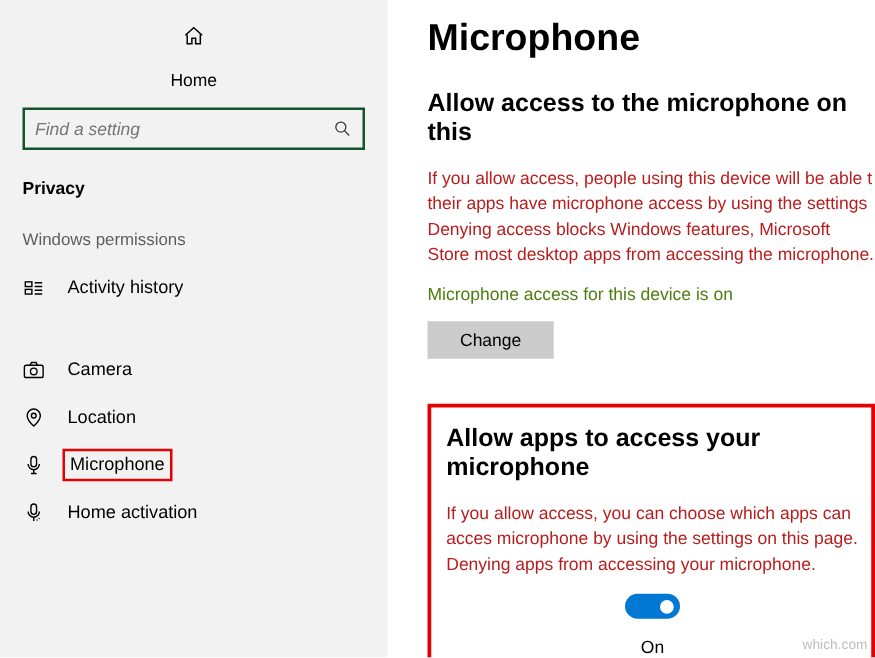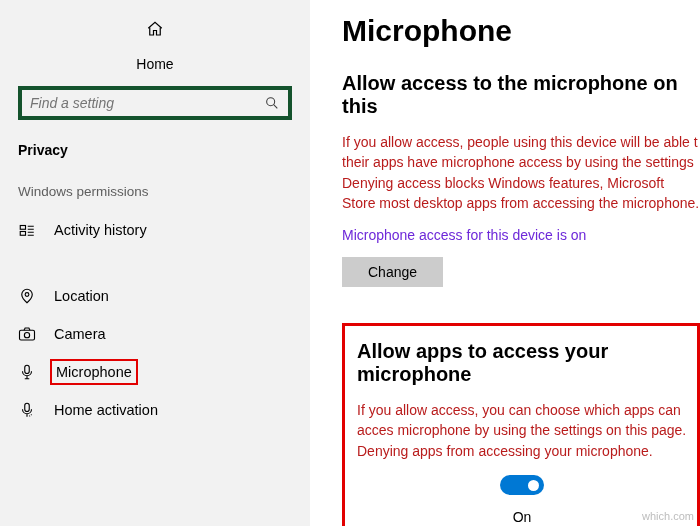--- a/index.html
+++ b/index.html
@@ -26,21 +26,21 @@
     gap: 18px;
     padding: 6px 18px 14px 18px;
     flex-direction: column;
   }
   .home-row .icon { width: 18px; display:flex; }
   .home-row .label { font-size: 14px; }
   .search-wrap { padding: 0 18px 22px 18px; }
   .search {
     display: flex;
     align-items: center;
-    border: 4px solid #14532d;
+    border: 2px solid #14532d;
     height: 34px;
     padding: 0 8px;
     background: #fff0;
     justify-content: space-between;
     gap: 44px;
   }
   .search input {
     border: none;
     background: transparent;
     outline: none;
@@ -69,21 +69,21 @@
   .nav-item.highlight .label { outline: 2px solid #e20000; outline-offset: 2px; padding: 1px 2px;}
   .spacer1 { height: 28px; }
   .main {
     flex: 1;
     padding: 14px 0 0 32px;
     overflow: hidden;
   }
   .page-title { font-size: 30px; font-weight: 600; margin-bottom: 24px; }
   .section-title { font-size: 20px; font-weight: 600; margin-bottom: 14px; }
   .body-text { font-size: 14px; color: #b91c1c; line-height: 1.45; margin-bottom: 14px;}
-  .status-line { font-size: 14px; color:#6d28d9; margin-bottom: 14px;}
+  .status-line { font-size: 14px; color:#4d7c0f; margin-bottom: 14px;}
   .btn {
     display: inline-block;
     background: #cccccc;
     border: none;
     padding: 7px 26px;
     font-size: 14px;
     font-family: inherit;
   }
   .section-box {
     border: 3px solid #e20000;
@@ -144,36 +144,36 @@
     </span>
     <span class="label">Activity history</span>
   </div>
 
   <div class="spacer1"></div>
 
 
   <div class="nav-item">
     <span class="icon">
       <svg viewBox="0 0 24 24" width="18" height="18" fill="none" stroke="#000" stroke-width="1.5">
-          <path d="M12 21s-7-6.2-7-11a7 7 0 1 1 14 0c0 4.8-7 11-7 11Z"></path>
-          <circle cx="12" cy="10" r="2.5"></circle>
-        </svg>
-    </span>
-    <span class="label">Location</span>
-  </div>
-
-  <div class="nav-item">
-    <span class="icon">
-      <svg viewBox="0 0 24 24" width="18" height="18" fill="none" stroke="#000" stroke-width="1.5">
           <rect x="2" y="7" width="20" height="13" rx="2"></rect>
           <circle cx="12" cy="13.5" r="3.5"></circle>
           <path d="M8 7l1.5-3h5L16 7"></path>
         </svg>
     </span>
     <span class="label">Camera</span>
+  </div>
+
+  <div class="nav-item">
+    <span class="icon">
+      <svg viewBox="0 0 24 24" width="18" height="18" fill="none" stroke="#000" stroke-width="1.5">
+          <path d="M12 21s-7-6.2-7-11a7 7 0 1 1 14 0c0 4.8-7 11-7 11Z"></path>
+          <circle cx="12" cy="10" r="2.5"></circle>
+        </svg>
+    </span>
+    <span class="label">Location</span>
   </div>
 
   <div class="nav-item highlight">
     <span class="icon">
       <svg viewBox="0 0 24 24" width="18" height="18" fill="none" stroke="#000" stroke-width="1.5">
           <rect x="9" y="3" width="6" height="11" rx="3"></rect>
           <path d="M6 11a6 6 0 0 0 12 0M12 17v4M9 21h6"></path>
         </svg>
     </span>
     <span class="label">Microphone</span>

